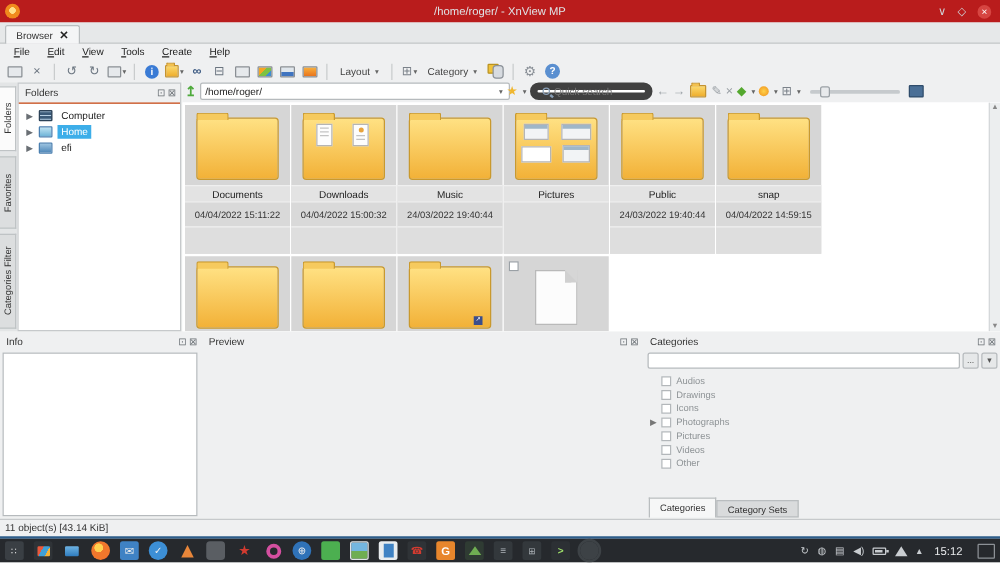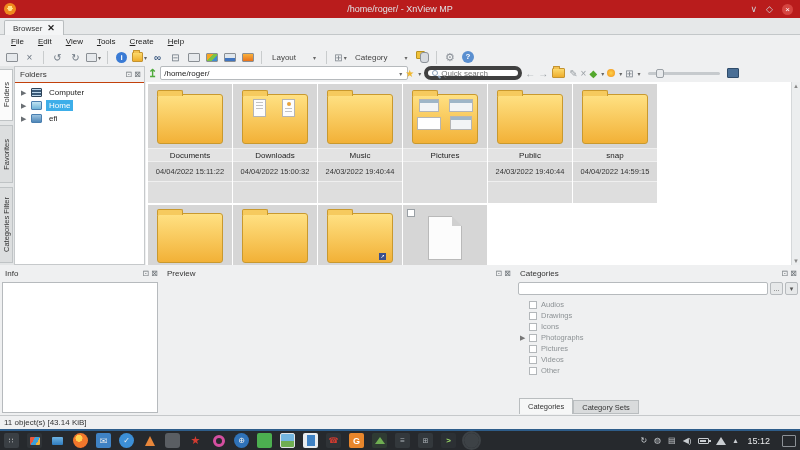--- a/index.html
+++ b/index.html
@@ -32,21 +32,21 @@
   .menu-item { padding:0 7px; font-size:8px; color:#222; }
   .menu-item::first-letter { text-decoration:underline; }
 
   
   .toolbar { position:absolute; left:0; top:48px; width:800px; height:18px;
     display:flex; align-items:center; padding-left:4px; gap:3px; }
   .tsep { width:1px; height:13px; background:#c9cccd; margin:0 3px; }
   .icobtn { width:15px; height:14px; display:flex; align-items:center; justify-content:center;
     font-size:10px; color:#6b7580; position:relative; }
   .dd { font-size:6px; color:#666; margin-left:1px; }
-  .txtbtn { display:flex; align-items:center; gap:16px; padding:0 4px; font-size:8px; color:#444; }
+  .txtbtn { display:flex; align-items:center; gap:3px; padding:0 4px; font-size:8px; color:#444; }
   .mini-screen { width:12px; height:9px; border:1px solid #8a8f94; border-radius:1px; }
   .scr-color { background:linear-gradient(135deg,#f5a623 0 40%,#7ec243 40% 70%,#3f8fd0 70%); }
   .scr-blue  { background:linear-gradient(#dfe6ec 0 55%, #3f74c0 55%); }
   .scr-orange{ background:linear-gradient(#f9b03c,#e8731c); }
   .scr-gray  { background:#e6e9ec; }
   .info-ball { width:11px; height:11px; border-radius:50%; background:#3a7bd5; color:#fff;
     font-size:8px; font-weight:bold; text-align:center; line-height:11px; }
   .help-ball { width:12px; height:12px; border-radius:50%; background:#5a8fd0; color:#fff;
     font-size:8px; font-weight:bold; text-align:center; line-height:12px; }
   .gear { color:#8b9198; font-size:11px; }
@@ -83,21 +83,21 @@
   .tree-row.selected .tree-label { background:#3daee9; color:#fff; }
 
   
   .browser-pane { position:absolute; left:146px; top:64px; width:654px; height:201px; background:#fff; }
   .addr-row { height:18px; display:flex; align-items:center; gap:3px; padding:0 2px; background:#eff0f1; }
   .up-arrow { color:#4faa3c; font-size:11px; font-weight:bold; }
   .path-field { width:248px; height:14px; background:#fff; border:1px solid #b6babd; border-radius:2px;
     font-size:8px; color:#222; padding:0 3px; font-family:"Liberation Sans",sans-serif; }
   .path-dd { margin-left:-12px; color:#666; font-size:6px; }
   .star { color:#f0b72f; font-size:10px; }
-  .search-box { width:98px; height:14px; background:#fff; border:4px solid #404040; border-radius:7px;
+  .search-box { width:98px; height:14px; background:#fff; border:6px solid #404040; border-radius:7px;
     display:flex; align-items:center; padding:0 4px; gap:3px; }
   .mag { width:6px; height:6px; border:1.5px solid #8aa0b8; border-radius:50%; position:relative; flex:none; }
   .mag::after { content:""; position:absolute; left:5px; top:5px; width:3px; height:1.5px;
     background:#8aa0b8; transform:rotate(40deg); }
   .search-box input { border:none; outline:none; width:80px; font-size:8px; color:#999;
     font-family:"Liberation Sans",sans-serif; background:transparent; }
   .nav-ico { color:#9aa0a5; font-size:10px; }
   .tag-diamond { color:#54a82e; font-size:10px; }
   .lamp { width:8px; height:8px; border-radius:50%; background:radial-gradient(#ffd24a,#ef8f1a); }
   .gridglyph { color:#7b828a; font-size:10px; }

